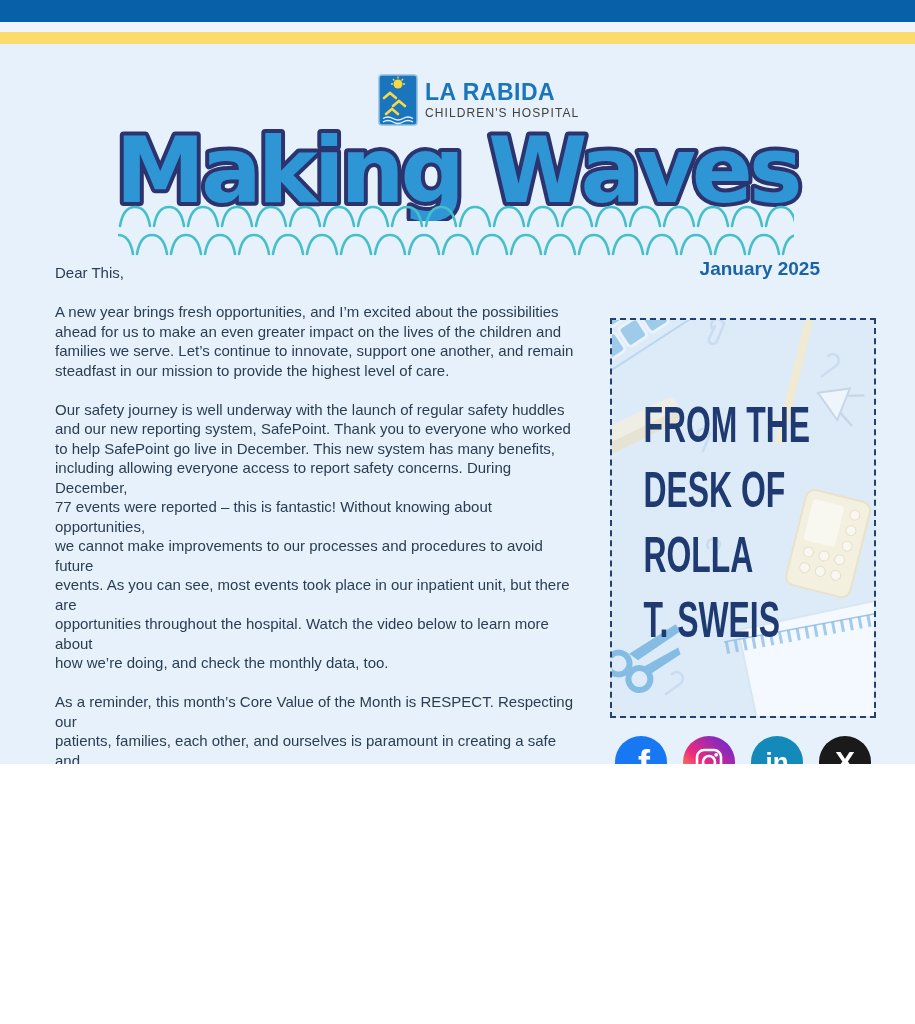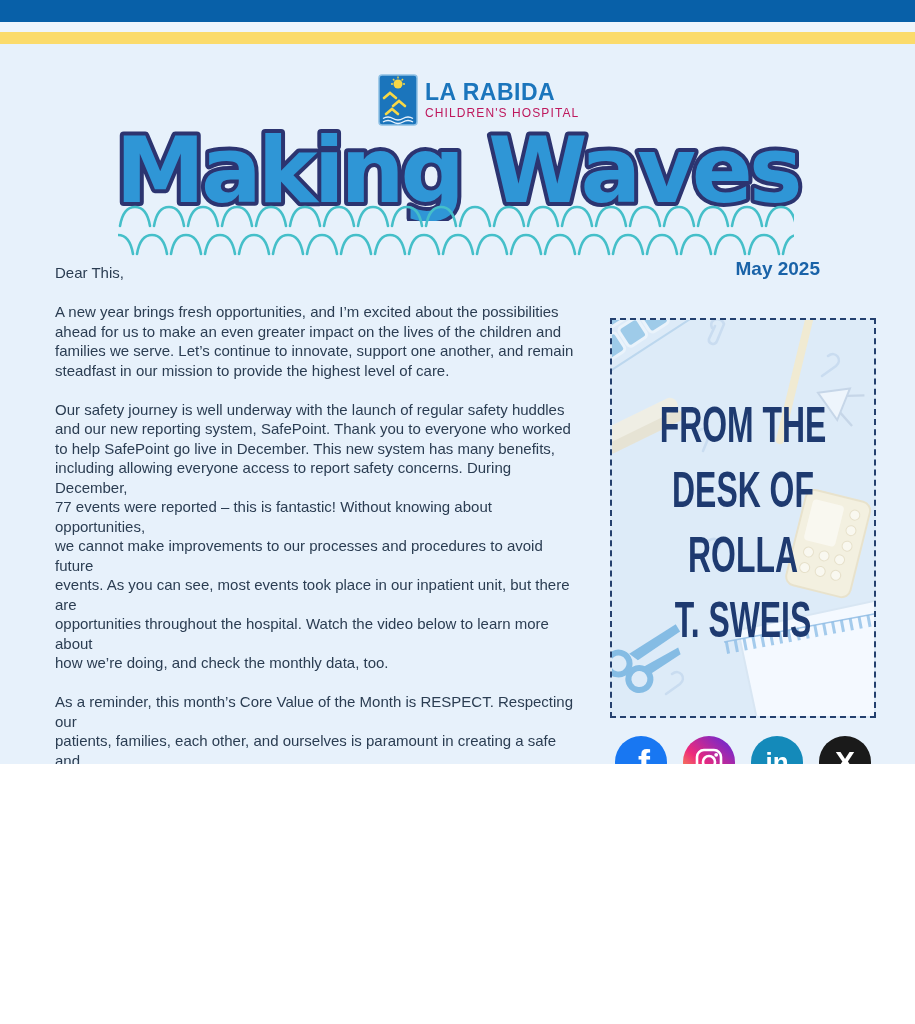--- a/index.html
+++ b/index.html
@@ -9,42 +9,42 @@
   }
   
   .topbar{position:absolute;left:0;top:0;width:915px;height:22px;background:#0860a8;}
   .topstrip{position:absolute;left:0;top:22px;width:915px;height:10px;background:#eef5fc;}
   .yellowbar{position:absolute;left:0;top:32px;width:915px;height:12px;background:#fbdb6b;}
 
   
   .logo{position:absolute;left:378px;top:74px;display:flex;align-items:center;gap:7px;}
   .logo-text{display:flex;flex-direction:column;line-height:1;}
   .logo-name{font-size:23px;font-weight:bold;color:#1b75bc;letter-spacing:.5px;}
-  .logo-sub{font-size:12px;color:#be185d;letter-spacing:1.1px;margin-top:3px;}
+  .logo-sub{font-size:12px;color:#404040;letter-spacing:1.1px;margin-top:3px;}
 
   
   .title-svg{position:absolute;left:87px;top:126px;}
   .title-svg text{font-family:"DejaVu Sans",sans-serif;}
   .waves-svg{position:absolute;left:118px;top:202px;}
   .issue-date{position:absolute;left:640px;top:258px;width:180px;text-align:right;
     font-size:19px;font-weight:bold;color:#1a63a8;}
 
   
   .letter{position:absolute;left:55px;top:263px;width:522px;
     color:#2b3d52;font-size:15px;line-height:19.5px;}
   .letter p{margin:0 0 19.5px 0;white-space:pre-line;}
   .closing{position:absolute;left:55px;top:855px;width:815px;
     color:#b91c1c;font-size:15px;line-height:19.5px;}
   .signature{position:absolute;left:46px;top:874px;}
 
   
   .desk-card{position:absolute;left:610px;top:318px;width:262px;height:396px;
     background:#ddebf8;border:2px dashed #24406e;overflow:hidden;}
   .desk-deco{position:absolute;left:0;top:0;}
-  .desk-lines{position:absolute;left:0;top:72px;width:100%;text-align:center;}
+  .desk-lines{position:absolute;left:0;top:72px;width:100%;text-align:left;}
   .desk-line{height:65px;line-height:65px;font-size:42px;font-weight:600;color:#1e3a70;
     transform:scale(.76,1.18);letter-spacing:0;}
 
   
   .social-row{position:absolute;left:610px;top:736px;width:266px;
     display:flex;justify-content:center;gap:16px;}
   .social-btn{display:block;width:52px;height:52px;cursor:pointer;}
   .social-btn svg text{font-family:"Liberation Sans",sans-serif;}
 
   
@@ -132,21 +132,21 @@
         <path d="M2,24 C5,6 13,5 17,5 C21,5 29,6 32,24" fill="none" stroke="#45bfc9" stroke-width="2.6" stroke-linecap="round"></path>
       </pattern>
       <pattern id="wavepat2" x="17" width="34" height="28" patternUnits="userSpaceOnUse">
         <path d="M2,24 C5,6 13,5 17,5 C21,5 29,6 32,24" fill="none" stroke="#45bfc9" stroke-width="2.6" stroke-linecap="round"></path>
       </pattern>
     </defs>
     <rect x="0" y="0" width="676" height="27" fill="url(#wavepat)"></rect>
     <rect x="0" y="27" width="676" height="27" fill="url(#wavepat2)"></rect>
   </svg>
 
-  <div class="issue-date">May 2025</div>
+  <div class="issue-date">January 2025</div>
 
   <div class="letter">
     <p>Dear This,</p>
     <p>A new year brings fresh opportunities, and I’m excited about the possibilities
 ahead for us to make an even greater impact on the lives of the children and
 families we serve. Let’s continue to innovate, support one another, and remain
 steadfast in our mission to provide the highest level of care.</p>
     <p>Our safety journey is well underway with the launch of regular safety huddles
 and our new reporting system, SafePoint. Thank you to everyone who worked
 to help SafePoint go live in December. This new system has many benefits,

